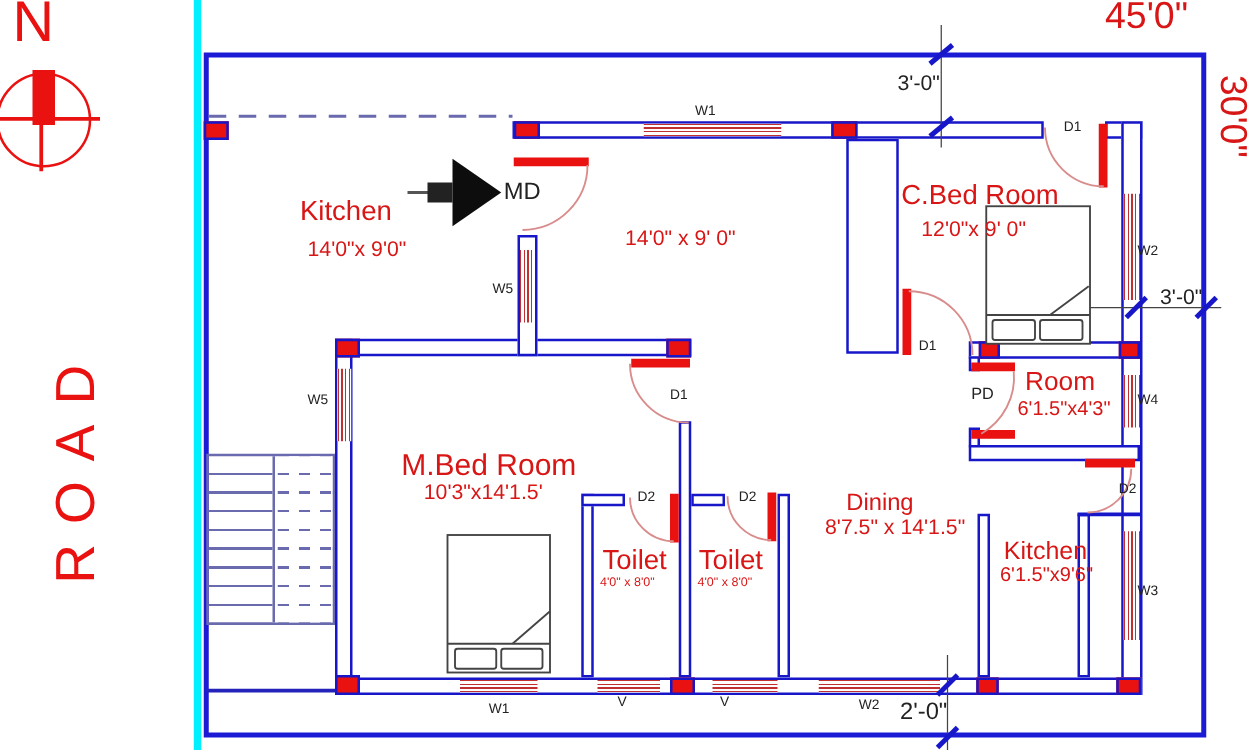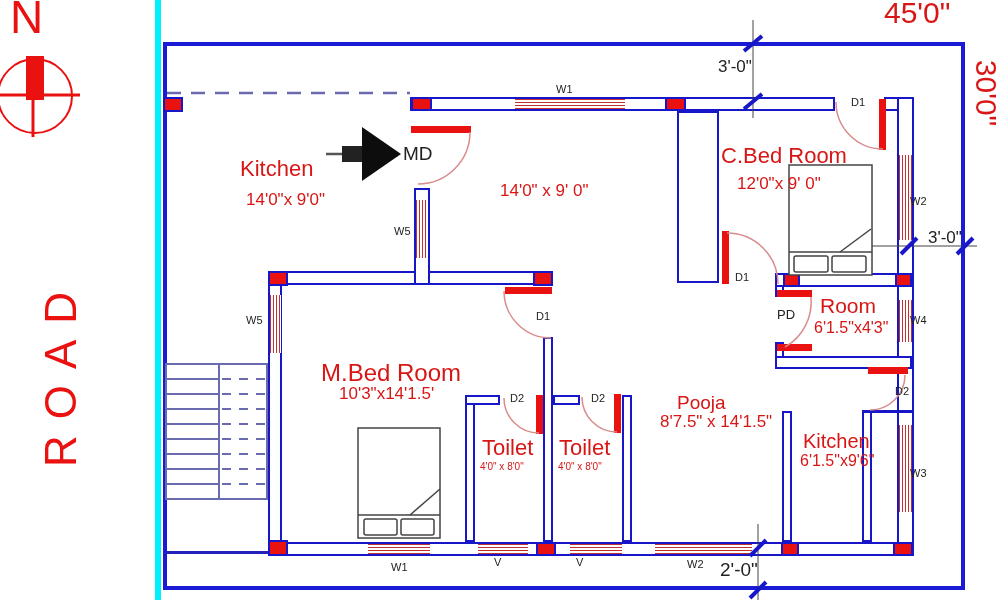--- a/index.html
+++ b/index.html
@@ -169,21 +169,21 @@
   <div class="rname" style="left:721px;top:143px;font-size:22px;">C.Bed Room</div>
   <div class="rsize" style="left:737px;top:174px;font-size:17px;">12'0"x 9' 0"</div>
   <div class="rname" style="left:820px;top:294px;font-size:21px;">Room</div>
   <div class="rsize" style="left:814px;top:319px;font-size:16px;">6'1.5"x4'3"</div>
   <div class="rname" style="left:321px;top:359px;font-size:24px;">M.Bed Room</div>
   <div class="rsize" style="left:339px;top:384px;font-size:17px;">10'3"x14'1.5'</div>
   <div class="rname" style="left:482px;top:435px;font-size:22px;">Toilet</div>
   <div class="rsize" style="left:480px;top:461px;font-size:10px;">4'0" x 8'0"</div>
   <div class="rname" style="left:559px;top:435px;font-size:22px;">Toilet</div>
   <div class="rsize" style="left:558px;top:461px;font-size:10px;">4'0" x 8'0"</div>
-  <div class="rname" style="left:677px;top:392px;font-size:19px;">Pooja</div>
+  <div class="rname" style="left:677px;top:392px;font-size:19px;">Dining</div>
   <div class="rsize" style="left:660px;top:412px;font-size:17px;">8'7.5" x 14'1.5"</div>
   <div class="rname" style="left:803px;top:430px;font-size:20px;">Kitchen</div>
   <div class="rsize" style="left:800px;top:452px;font-size:16px;">6'1.5"x9'6"</div>
 
   <div class="tag" style="left:403px;top:143px;font-size:19px;">MD</div>
   <div class="tag" style="left:556px;top:83px;">W1</div>
   <div class="tag" style="left:394px;top:225px;">W5</div>
   <div class="tag" style="left:246px;top:314px;">W5</div>
   <div class="tag" style="left:910px;top:195px;">W2</div>
   <div class="tag" style="left:910px;top:314px;text-align:right;">W4</div>

